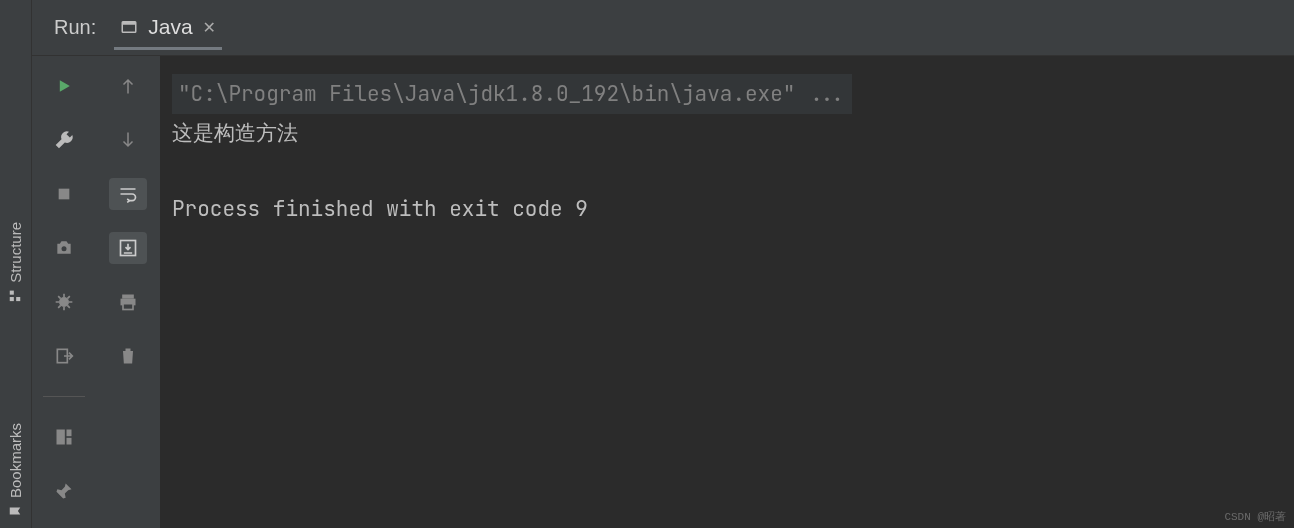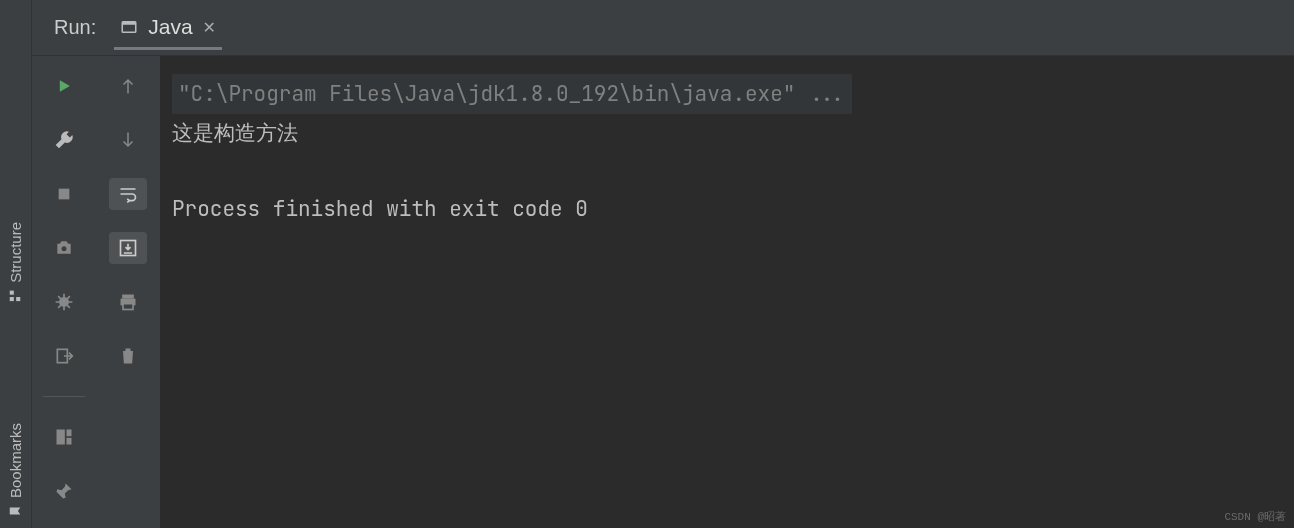--- a/index.html
+++ b/index.html
@@ -210,16 +210,16 @@
           <path d="M4 6h16M9 3h6v3H9zM6 6l1 15h10l1-15"></path>
         </svg>
     </div>
   </div>
 </div>
 
 <div class="console">
   <div><span class="cmd">"C:\Program Files\Java\jdk1.8.0_192\bin\java.exe" ...</span></div>
   <div>这是构造方法</div>
   <div class="blank"></div>
-  <div>Process finished with exit code 0</div>
+  <div>Process finished with exit code 9</div>
 </div>
 
 <div class="watermark">CSDN @昭著</div>
 
 </body></html>

